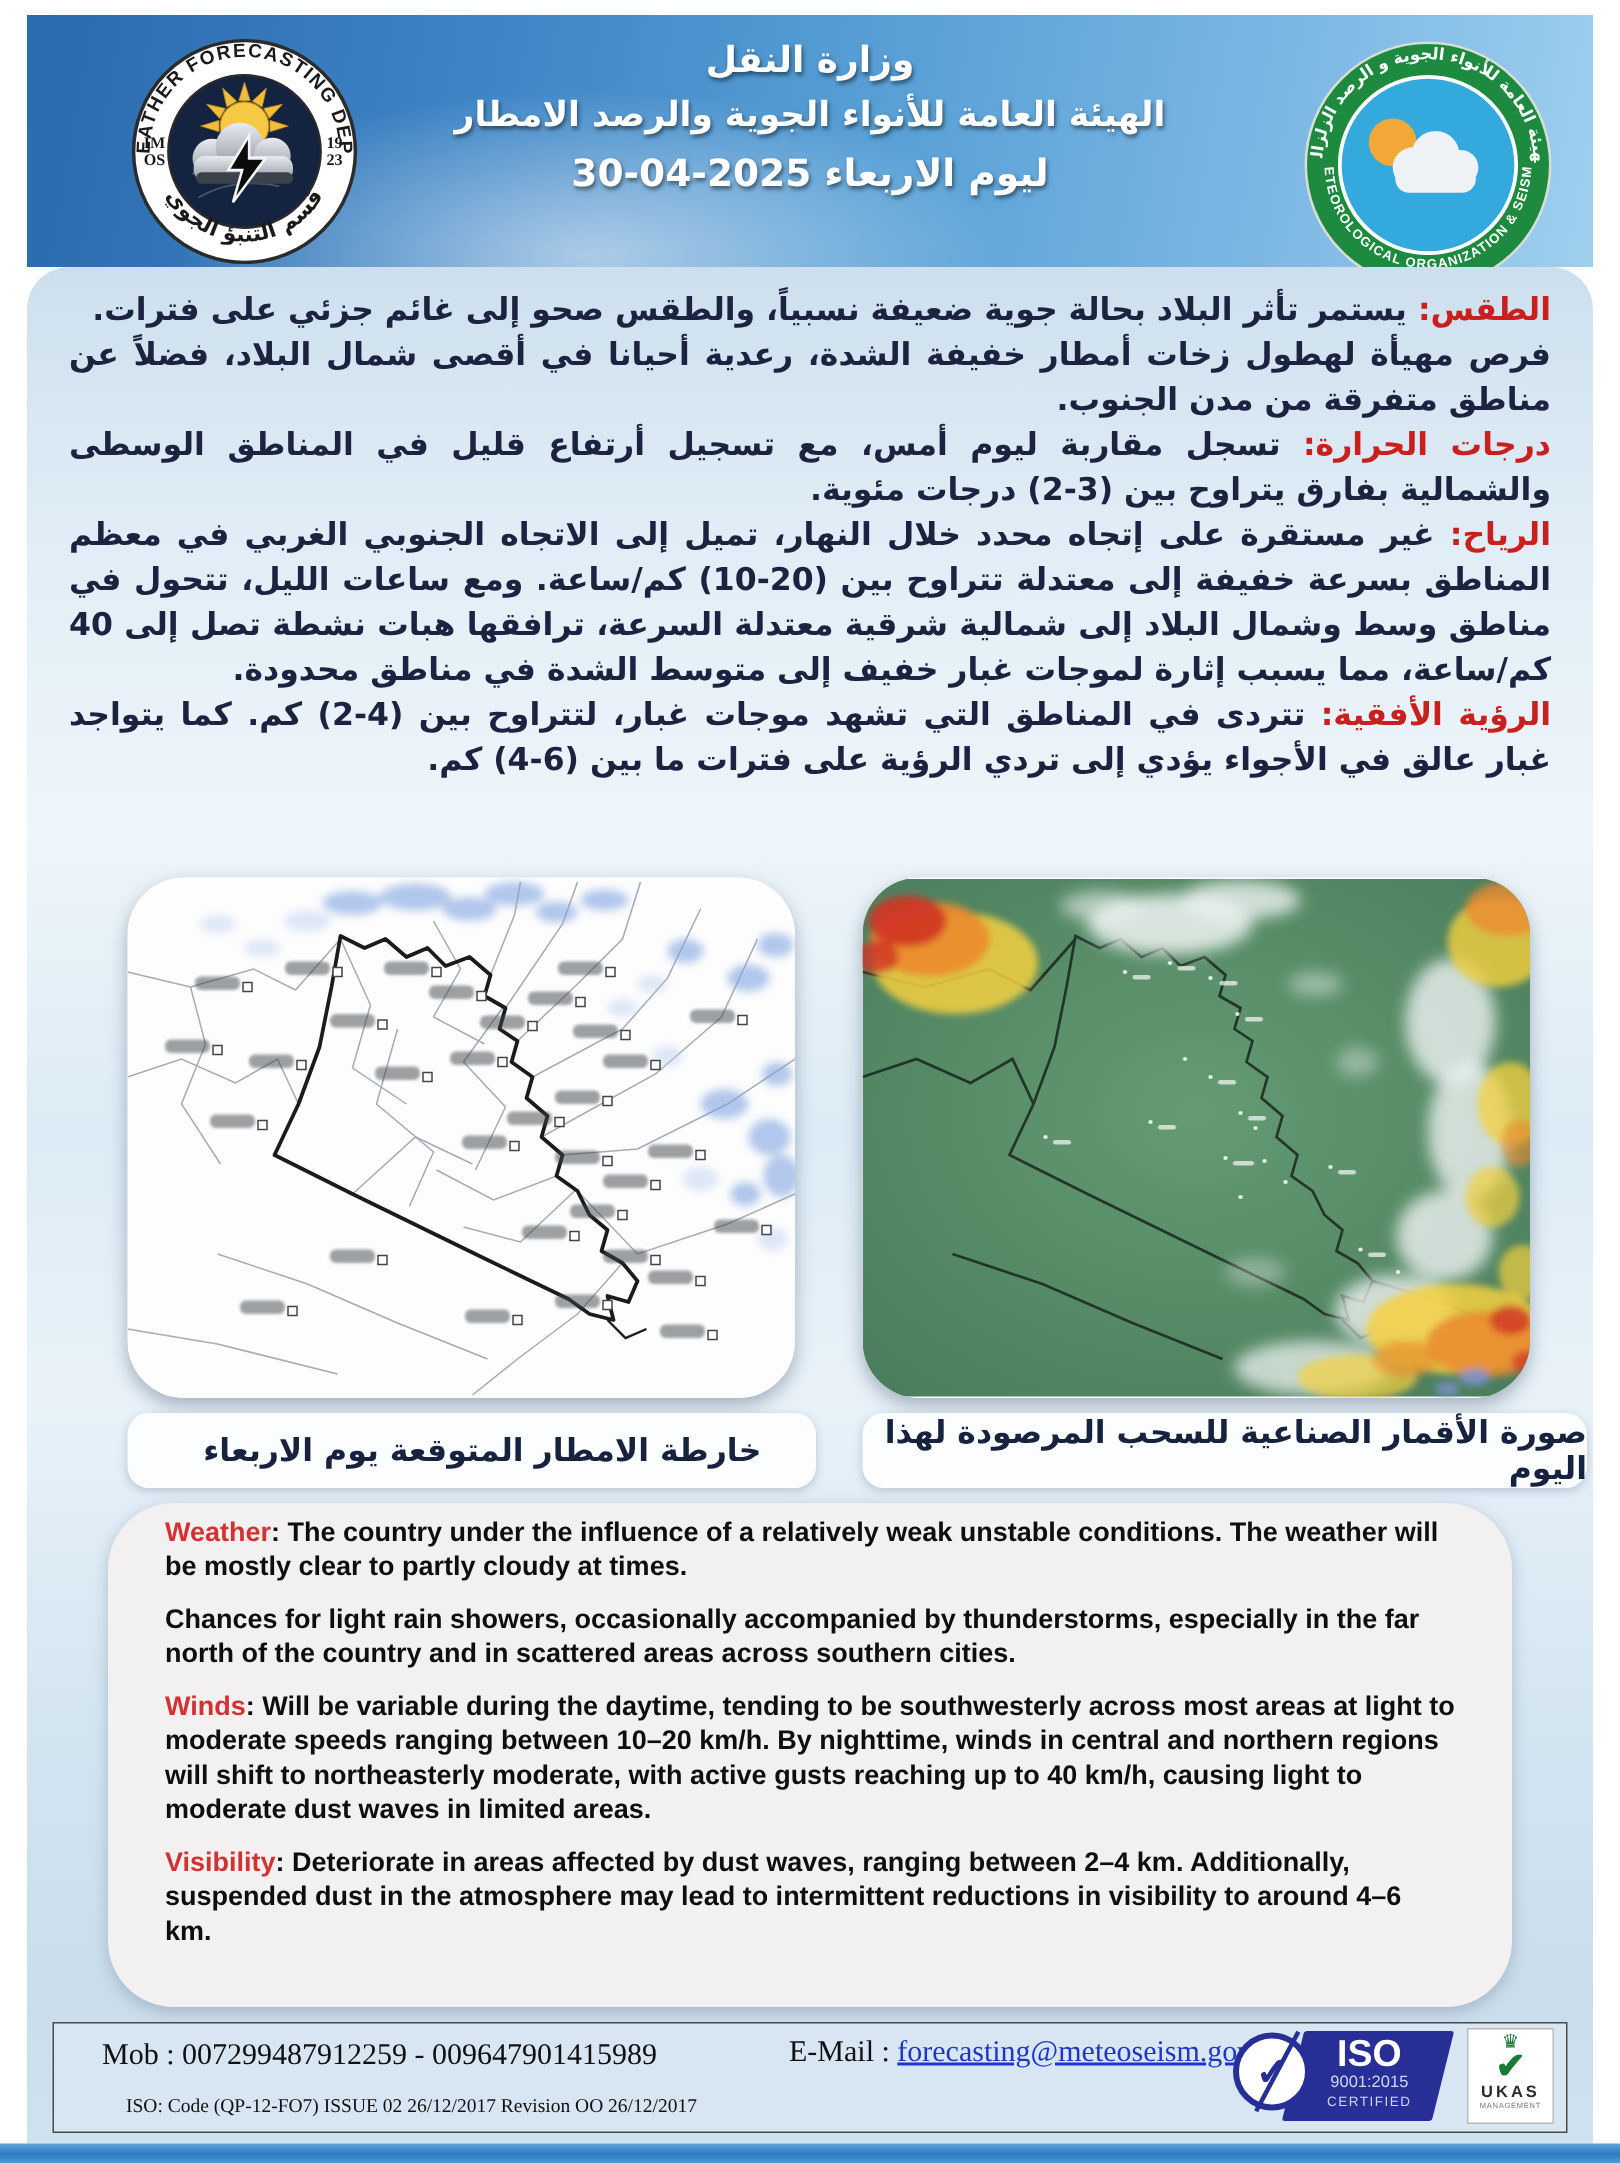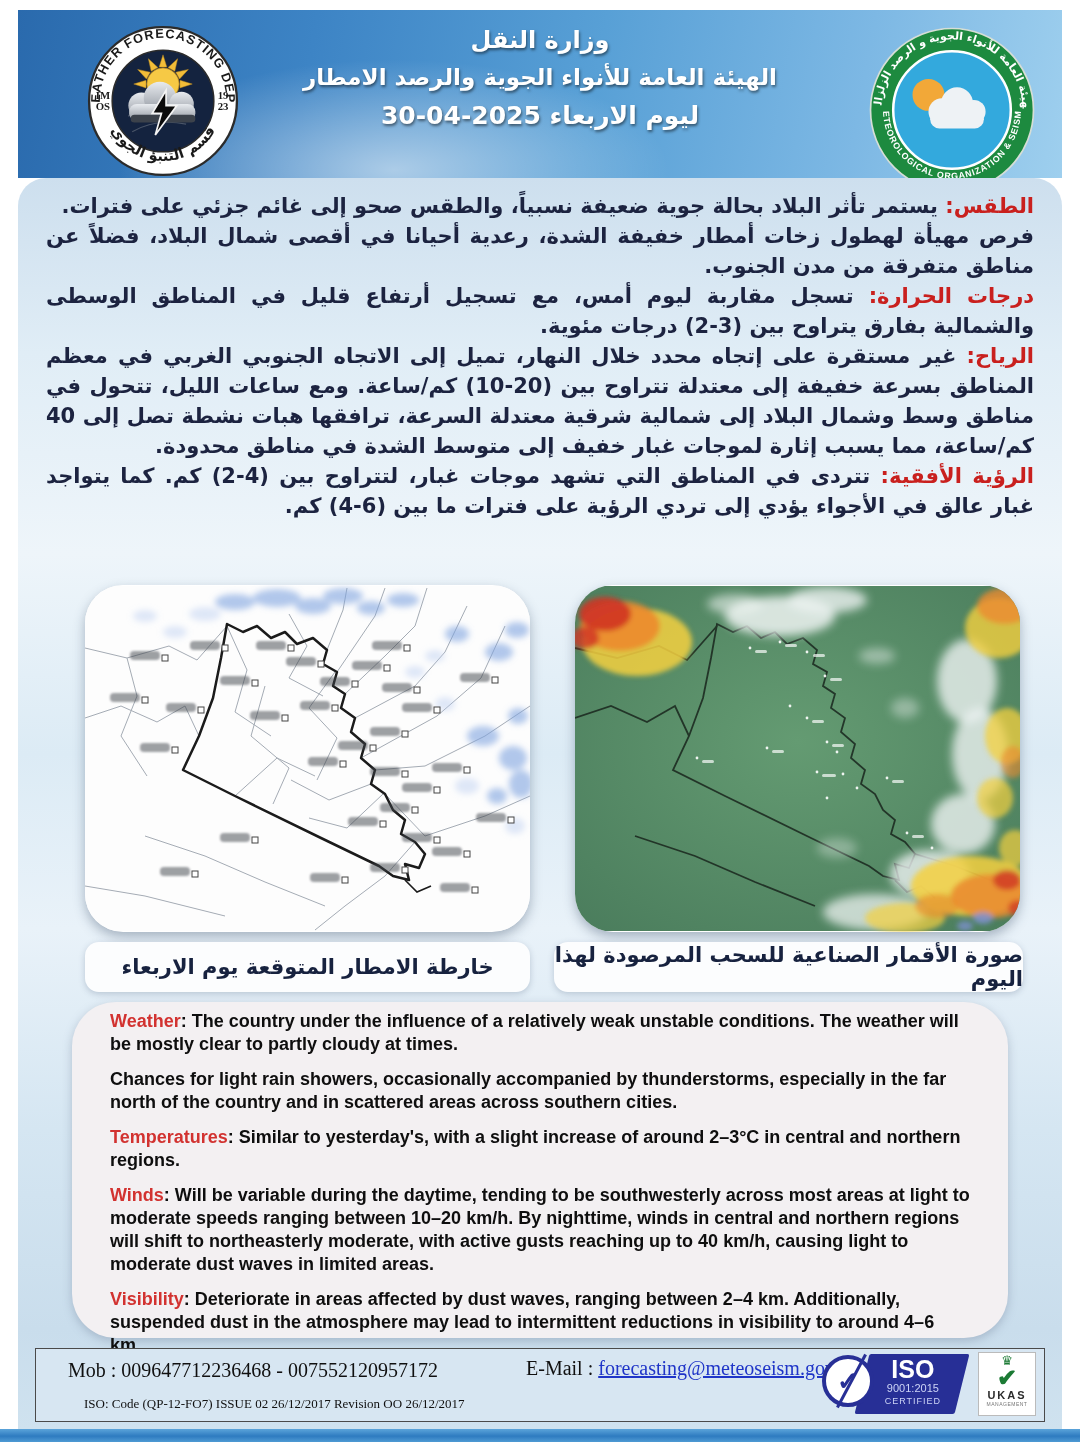--- a/index.html
+++ b/index.html
@@ -37,23 +37,23 @@
 
   
   .map-card{position:absolute;top:585px;width:445px;height:347px;border-radius:38px;overflow:hidden;
     box-shadow:0 5px 12px rgba(40,60,90,.35);background:#fff;}
   .map-left{left:85px;}
   .map-right{left:575px;}
   .map-card svg{display:block;width:100%;height:100%;}
   .caption{position:absolute;top:942px;height:50px;border-radius:14px;background:#fcfdfe;
     display:flex;align-items:center;justify-content:center;direction:rtl;
     font-family:"DejaVu Sans",sans-serif;font-weight:bold;font-size:21px;color:#17223f;
-    box-shadow:0 2px 6px rgba(60,80,110,.25);}
+    box-shadow:0 2px 6px rgba(60,80,110,.25);padding-left:14px;}
   .caption-left{left:85px;width:445px;}
-  .caption-right{left:554px;width:469px;}
+  .caption-right{left:575px;width:469px;}
 
   
   .english-card{position:absolute;left:72px;right:72px;top:1002px;height:336px;
     background:#f3f0f2;border-radius:44px;box-shadow:0 3px 10px rgba(110,125,150,.4);
     padding:8px 38px 14px 38px;box-sizing:border-box;
     font-family:"Liberation Sans",sans-serif;font-weight:bold;font-size:18px;line-height:23px;color:#0e0e0e;}
   .english-card p{margin:0 0 12px 0;}
   .elabel{color:#d23230;}
 
   
@@ -397,27 +397,26 @@
       </g>
     </svg>
   </div>
 
   <div class="caption caption-left">خارطة الامطار المتوقعة يوم الاربعاء</div>
   <div class="caption caption-right">صورة الأقمار الصناعية للسحب المرصودة لهذا اليوم</div>
 
   <div class="english-card">
     <p><span class="elabel">Weather</span><span>: The country under the influence of a relatively weak unstable conditions.  The weather will be mostly clear to partly cloudy at times.</span></p>
     <p><span>Chances for light rain showers, occasionally accompanied by thunderstorms, especially in the far north of the country and in scattered areas across southern cities.</span></p>
-    <p><span class="elabel">Temperatures</span><span>: Similar to yesterday's, with a slight increase of around 2–3°C in central and northern regions.</span></p>
     <p><span class="elabel">Winds</span><span>: Will be variable during the daytime, tending to be southwesterly across most areas at light to moderate speeds ranging between 10–20 km/h. By nighttime, winds in central and northern regions will shift to northeasterly moderate, with active gusts reaching up to 40 km/h, causing light to moderate dust waves in limited areas.</span></p>
     <p><span class="elabel">Visibility</span><span>: Deteriorate in areas affected by dust waves, ranging between 2–4 km. Additionally, suspended dust in the atmosphere may lead to intermittent reductions in visibility to around 4–6 km.</span></p>
   </div>
 
   <div class="footer-box">
-    <div class="f-mob">Mob : 009647712236468 - 007552120957172</div>
+    <div class="f-mob">Mob : 007299487912259 - 009647901415989</div>
     <div class="f-email"><span>E-Mail : </span><a href="#">forecasting@meteoseism.gov.iq</a></div>
     <div class="f-iso">ISO: Code (QP-12-FO7)  ISSUE 02  26/12/2017 Revision  OO  26/12/2017</div>
   </div>
 
   <div class="iso-logo">
     <div class="iso-par">
       <div class="inner">
         <div class="t1">ISO</div>
         <div class="t2">9001:2015</div>
         <div class="t3">CERTIFIED</div>

